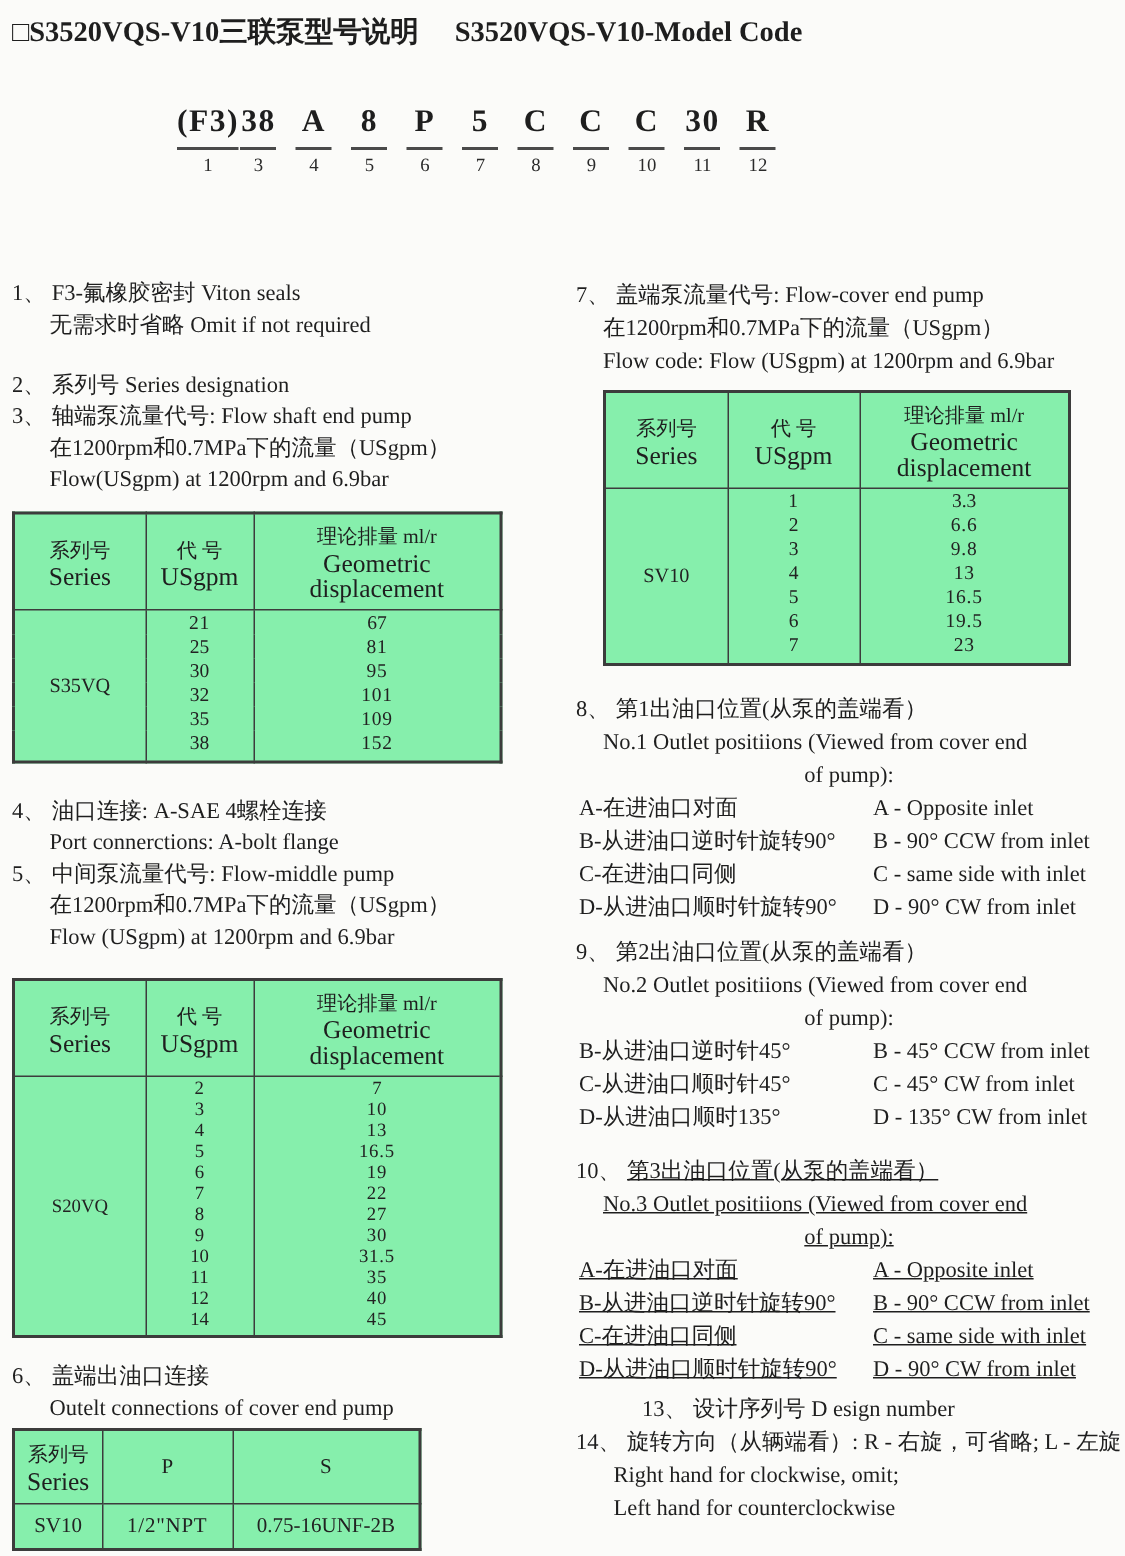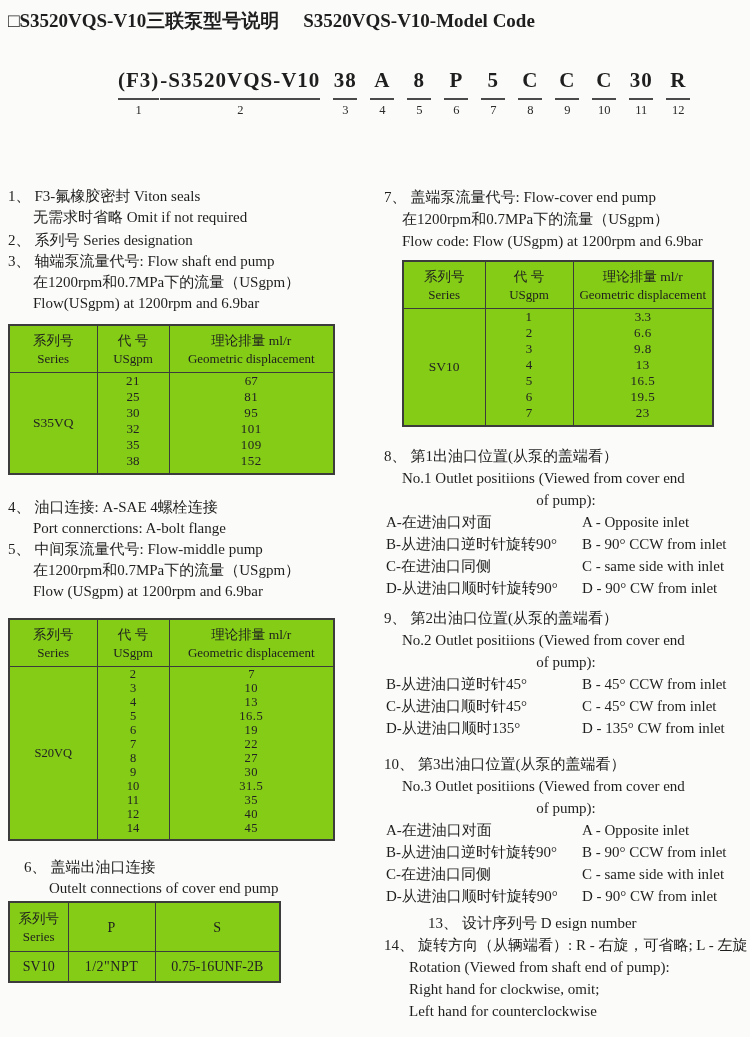--- a/index.html
+++ b/index.html
@@ -28,66 +28,61 @@
   .col-right { left:384px; width:362px; line-height:22px; }
   .line { white-space:nowrap; }
   .no { display:inline-block; margin-right:4px; }
   .cont { padding-left:25px; }
   .cont-sm { padding-left:18px; }
   .flush { padding-left:2px;text-align:center; }
   .pair { display:flex; padding-left:2px; white-space:nowrap; }
   .pair-cn { display:inline-block; width:196px; }
 
   
-  table { border-collapse:collapse; table-layout:fixed; background:#84cc16; }
+  table { border-collapse:collapse; table-layout:fixed; background:#86efac; }
   table { border:2px solid #3c3c3c; }
   th { border:1.5px solid #3c3c3c; font-weight:normal; padding:6px 2px 5px; text-align:center; vertical-align:middle; }
   td { border-left:1.5px solid #3c3c3c; border-right:1.5px solid #3c3c3c; text-align:center; vertical-align:middle; }
   .hdr-cn { font-size:13.5px; line-height:18px; }
-  .hdr-en { font-size:13px; line-height:17px;text-align:center; }
+  .hdr-en { font-size:17px; line-height:17px;text-align:center; }
   tbody td { font-size:13px; color:#222; }
   .t-shaft { width:325px; margin-top:10px; }
   .t-shaft col:nth-child(1){width:88px;} .t-shaft col:nth-child(2){width:72px;} .t-shaft col:nth-child(3){width:165px;}
   .t-shaft tbody td { line-height:16px; }
   .t-middle { width:325px; margin-top:16px; }
   .t-middle col:nth-child(1){width:88px;} .t-middle col:nth-child(2){width:72px;} .t-middle col:nth-child(3){width:165px;}
   .t-middle tbody td { line-height:14px; font-size:12.5px; }
   .t-cover { width:310px; margin-top:8px; margin-left:18px; }
   .t-cover col:nth-child(1){width:82px;} .t-cover col:nth-child(2){width:88px;} .t-cover col:nth-child(3){width:140px;}
   .t-cover tbody td { line-height:16px; }
   .t-outlet { width:271px; margin-top:2px; }
   .t-outlet col:nth-child(1){width:59px;} .t-outlet col:nth-child(2){width:87px;} .t-outlet col:nth-child(3){width:125px;}
   .t-outlet tbody td { height:30px; font-size:14px; }
   .t-outlet th { padding:7px 2px 6px; font-size:14px; }
   .series-cell { font-size:13.5px; }
   tbody td:first-child + td { letter-spacing:0.5px; }
   .pad-first { padding-top:3px; }
   .pad-last td { padding-bottom:4px; }
 
   
-  .mt1{margin-top:2px;} .mt18{margin-top:18px;} .mt8{margin-top:8px;}
-  .mt14{margin-top:14px;} .mt5{margin-top:5px;margin-left:44px;} .mt22{margin-top:22px;} .mt16{margin-top:16px;margin-left:16px;}
+  .mt1{margin-top:19px;} .mt18{margin-top:18px;} .mt8{margin-top:8px;}
+  .mt14{margin-top:14px;text-decoration:underline;} .mt5{margin-top:5px;margin-left:44px;} .mt22{margin-top:22px;} .mt16{margin-top:16px;}
 </style>
 </head>
 <body>
 
 <div class="title">
   <span class="cn">□S3520VQS-V10三联泵型号说明</span><span class="en">S3520VQS-V10-Model Code</span>
 </div>
 
 <div class="model-code">
     <div class="seg">
       <div class="seg-code">(F3)</div>
       <div class="seg-line"></div>
       <div class="seg-num">1</div>
-    </div>
-    <div class="seg">
-      <div class="seg-code">-S3520VQS-V10</div>
-      <div class="seg-line"></div>
-      <div class="seg-num">2</div>
     </div>
     <div class="seg">
       <div class="seg-code">38</div>
       <div class="seg-line"></div>
       <div class="seg-num">3</div>
     </div>
     <div class="seg">
       <div class="seg-code">A</div>
       <div class="seg-line"></div>
       <div class="seg-num">4</div>
@@ -444,18 +439,17 @@
         <span class="pair-en">D - 90°  CW from inlet</span>
       </div>
   </div>
 
   <div class="item mt5">
     <div class="line"><span class="no">13、</span><span>设计序列号  D esign number</span></div>
   </div>
 
   <div class="item">
     <div class="line"><span class="no">14、</span><span>旋转方向（从辆端看）: R - 右旋，可省略; L - 左旋</span></div>
-    <div class="line cont">Rotation (Viewed from shaft end of pump):</div>
     <div class="line cont">Right hand for clockwise, omit;</div>
     <div class="line cont">Left hand for counterclockwise</div>
   </div>
 
 </div>
 
 </body></html>

